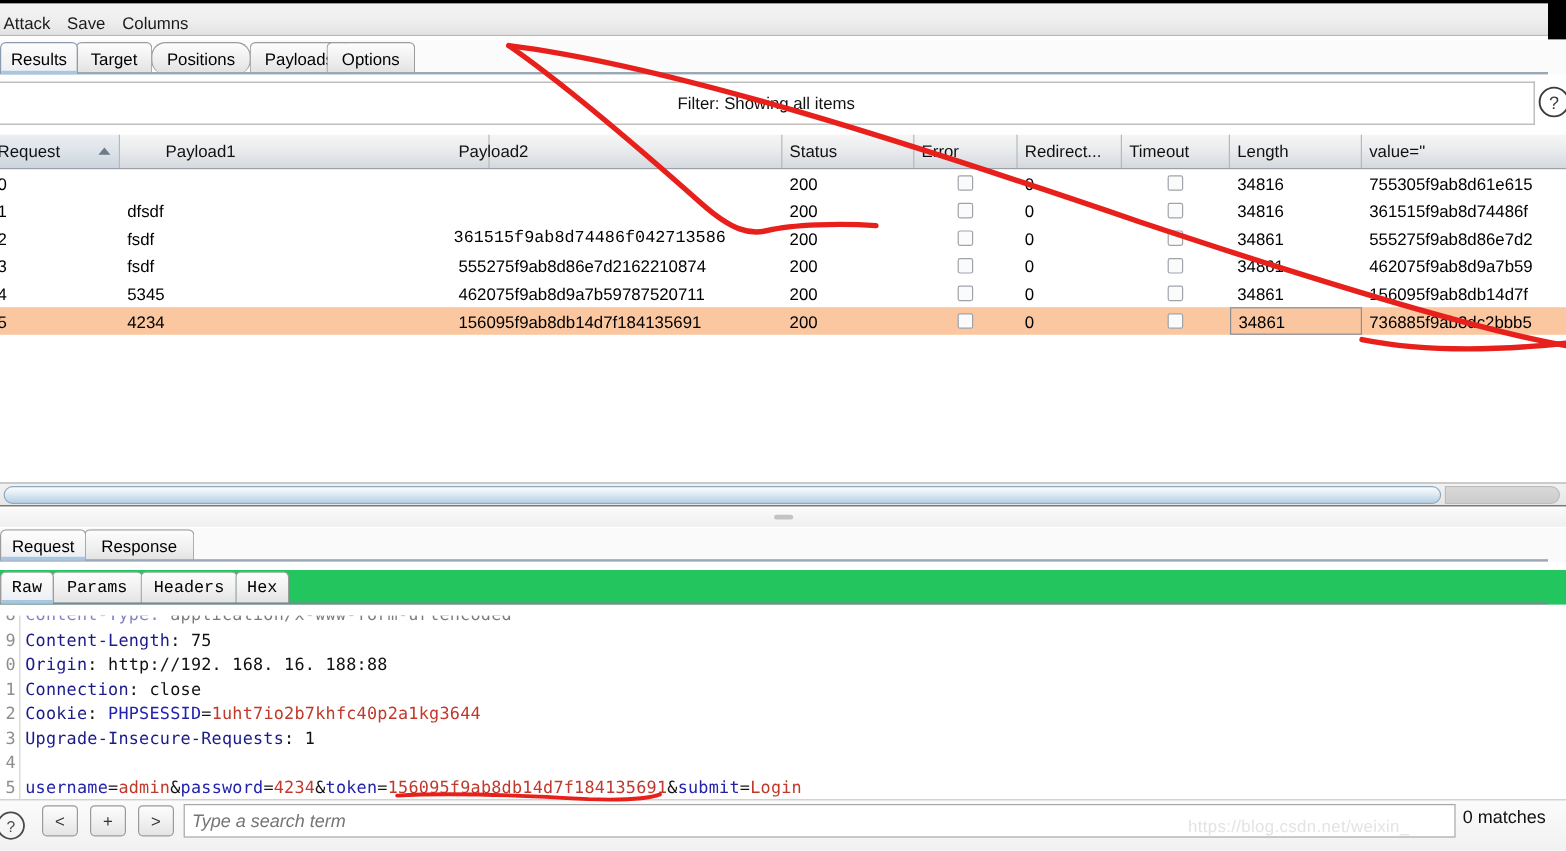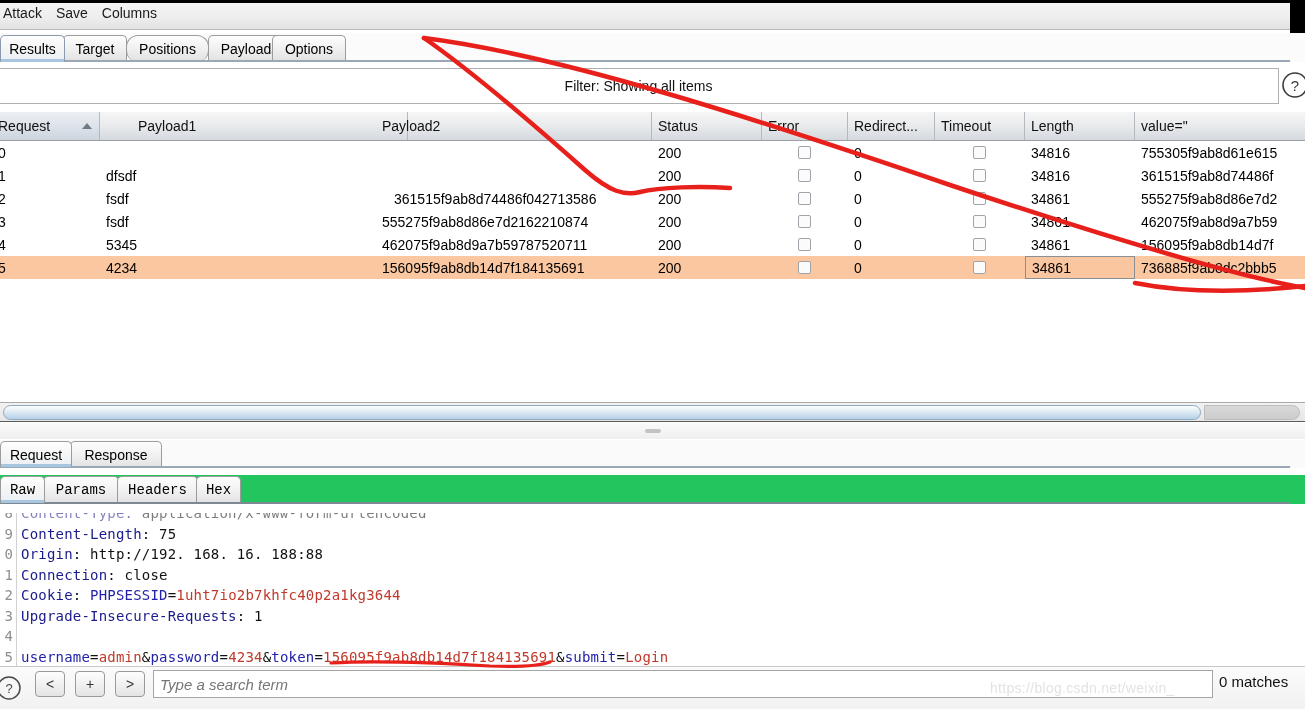--- a/index.html
+++ b/index.html
@@ -38,21 +38,21 @@
   }
 
   
   .menubar {
     position: absolute;
     left: 0; top: 3px;
     width: 1290px; height: 27px;
     background: linear-gradient(to bottom, #f4f4f4 0%, #eeeeee 55%, #e2e2e2 100%);
     border-bottom: 1px solid #b8b8b8;
     display: flex;
-    align-items: flex-start;
+    align-items: flex-end;
     padding-left: 0px;
     box-sizing: border-box;
   }
   .menu-item {
     font-size: 14px;
     color: #1a1a1a;
     padding: 2px 7px 2px 6px;
     margin-left: -3px;
     cursor: default;
     white-space: nowrap;
@@ -525,21 +525,21 @@
       <div class="chk" style="left:798px;"></div>
       <div class="cell" style="left:848px;width:87px;">0</div>
       <div class="chk" style="left:973px;"></div>
       <div class="cell" style="left:1025px;width:110px;">34816</div>
       <div class="cell" style="left:1135px;width:175px;">361515f9ab8d74486f</div>
     </div>
 
     <div class="row" style="top:75px;">
       <div class="cell" style="left:-8px;width:108px;">2</div>
       <div class="cell" style="left:100px;width:276px;">fsdf</div>
-      <div class="cell" style="left:388px;width:276px;">361515f9ab8d74486f042713586</div>
+      <div class="cell" style="left:372px;width:276px;font-family:Liberation Mono, monospace;">361515f9ab8d74486f042713586</div>
       <div class="cell" style="left:652px;width:110px;">200</div>
       <div class="chk" style="left:798px;"></div>
       <div class="cell" style="left:848px;width:87px;">0</div>
       <div class="chk" style="left:973px;"></div>
       <div class="cell" style="left:1025px;width:110px;">34861</div>
       <div class="cell" style="left:1135px;width:175px;">555275f9ab8d86e7d2</div>
     </div>
 
     <div class="row" style="top:98px;">
       <div class="cell" style="left:-8px;width:108px;">3</div>

